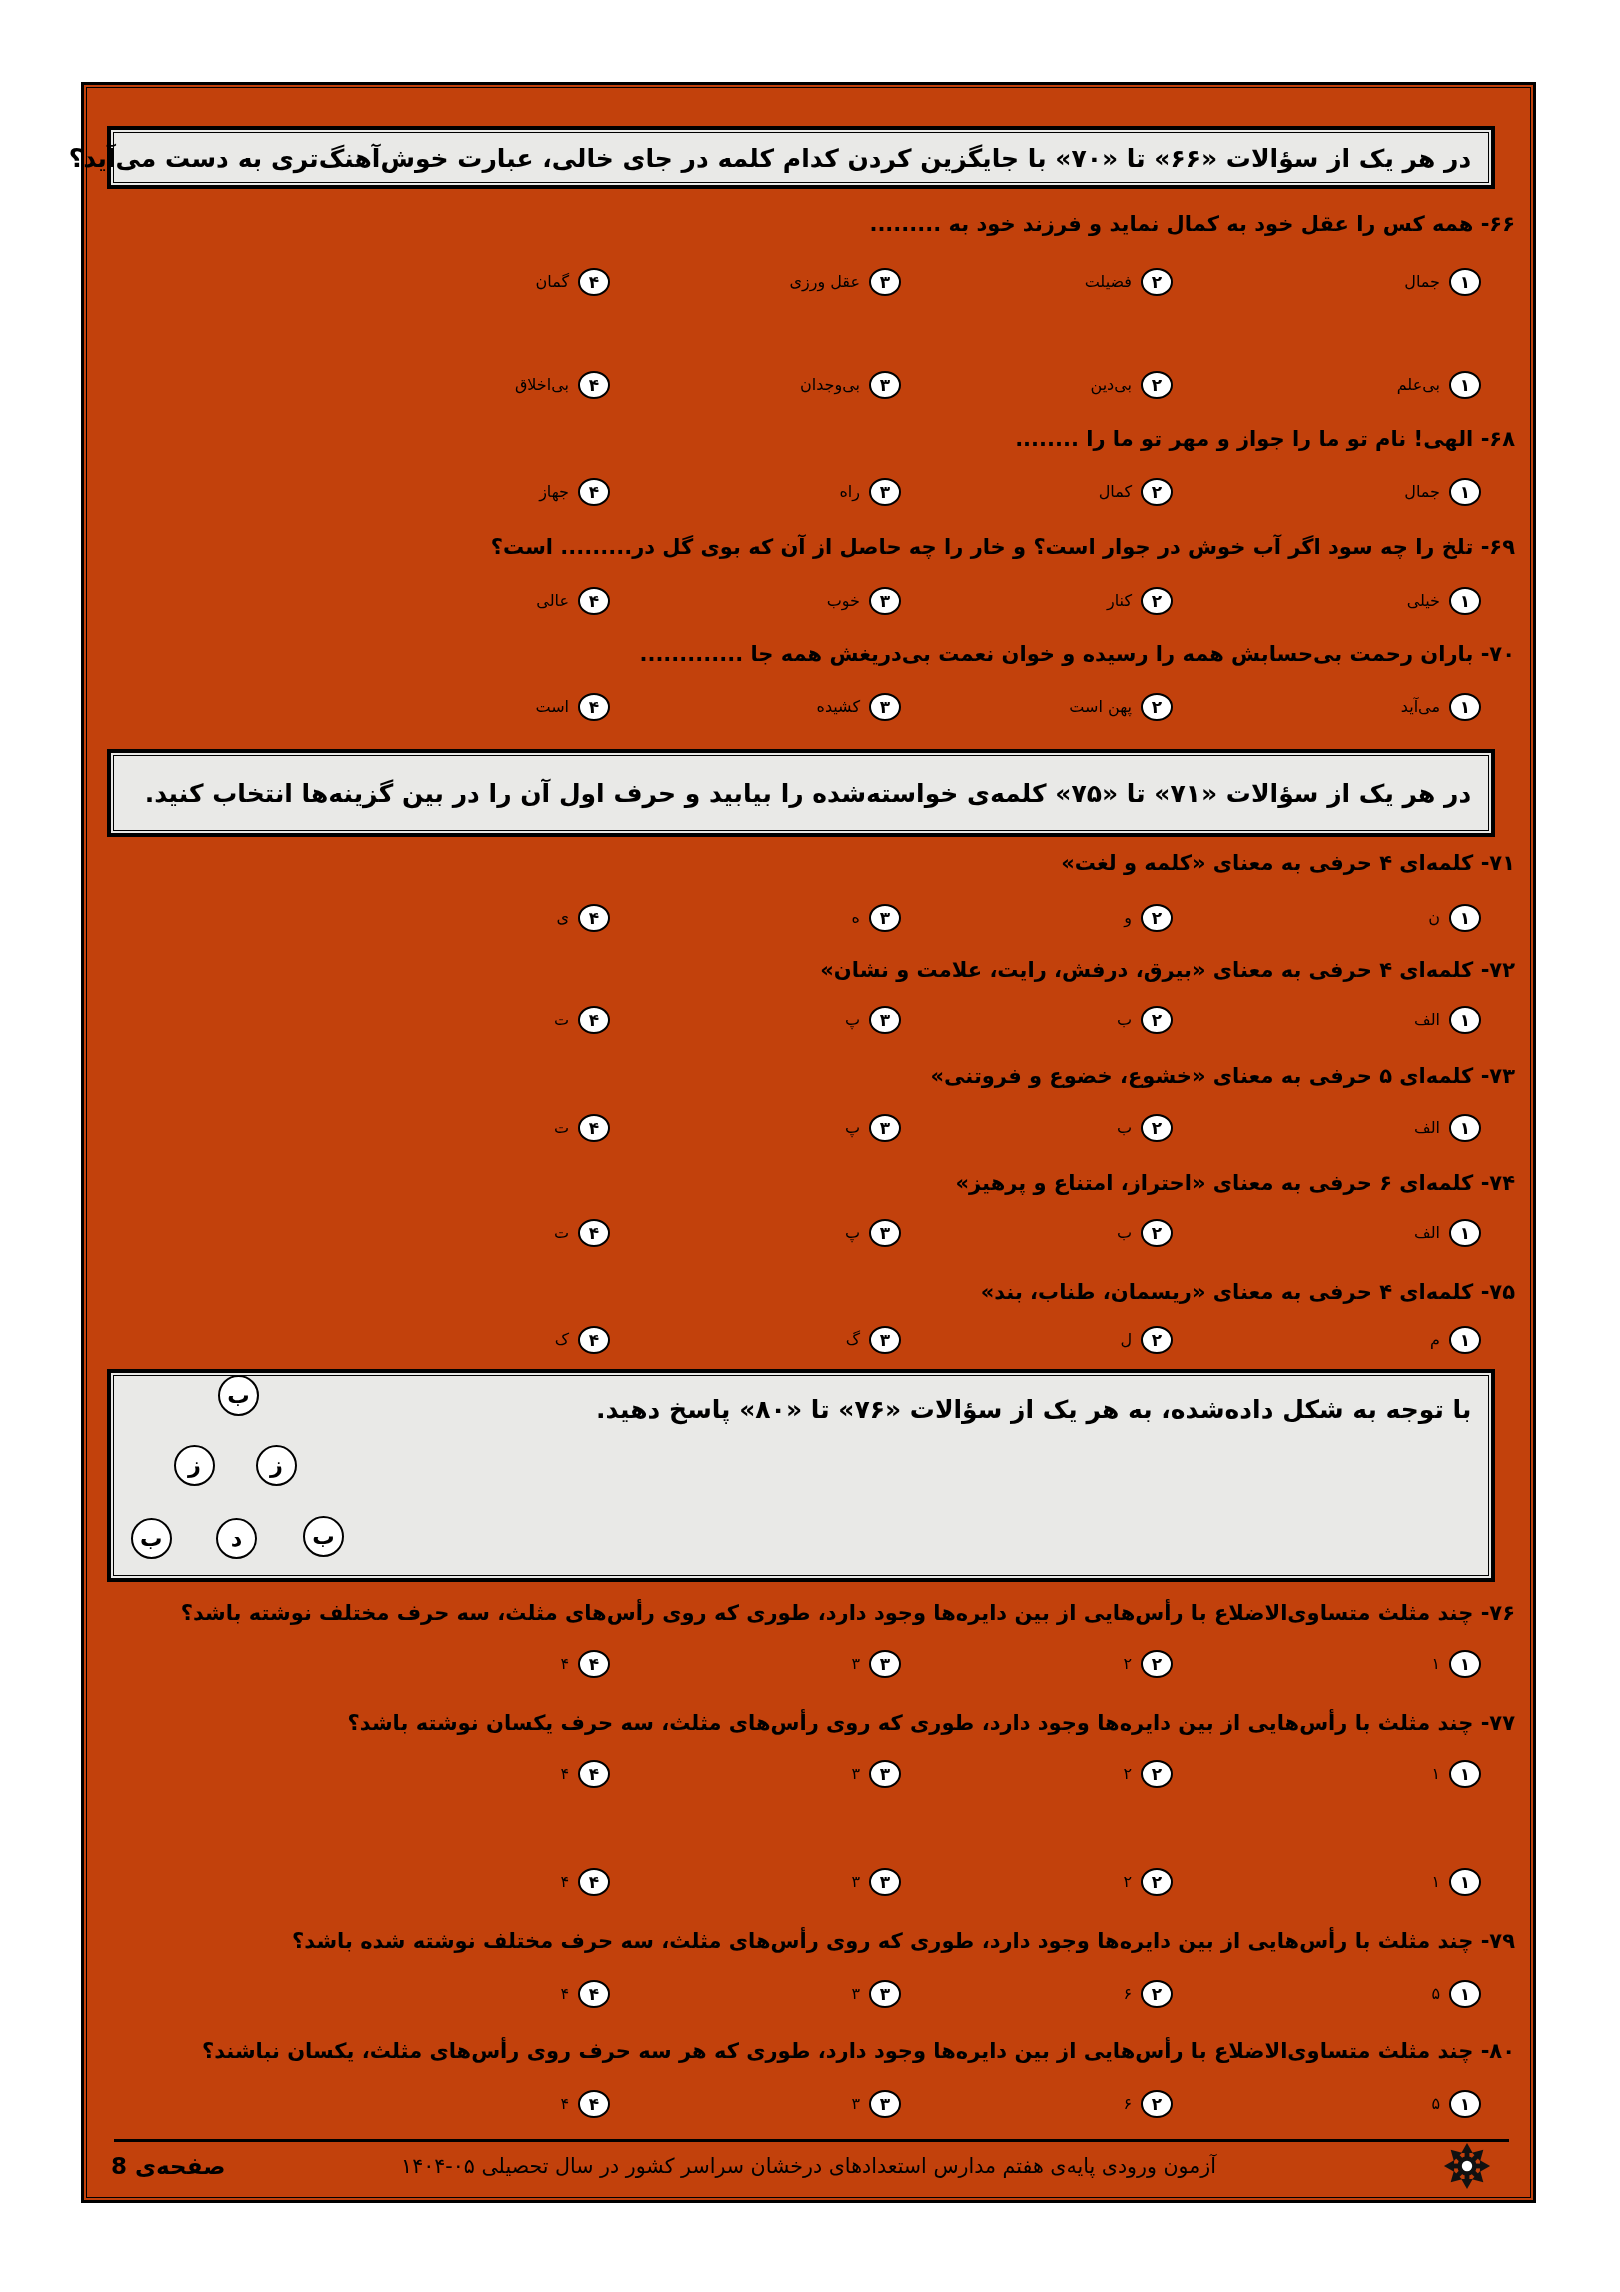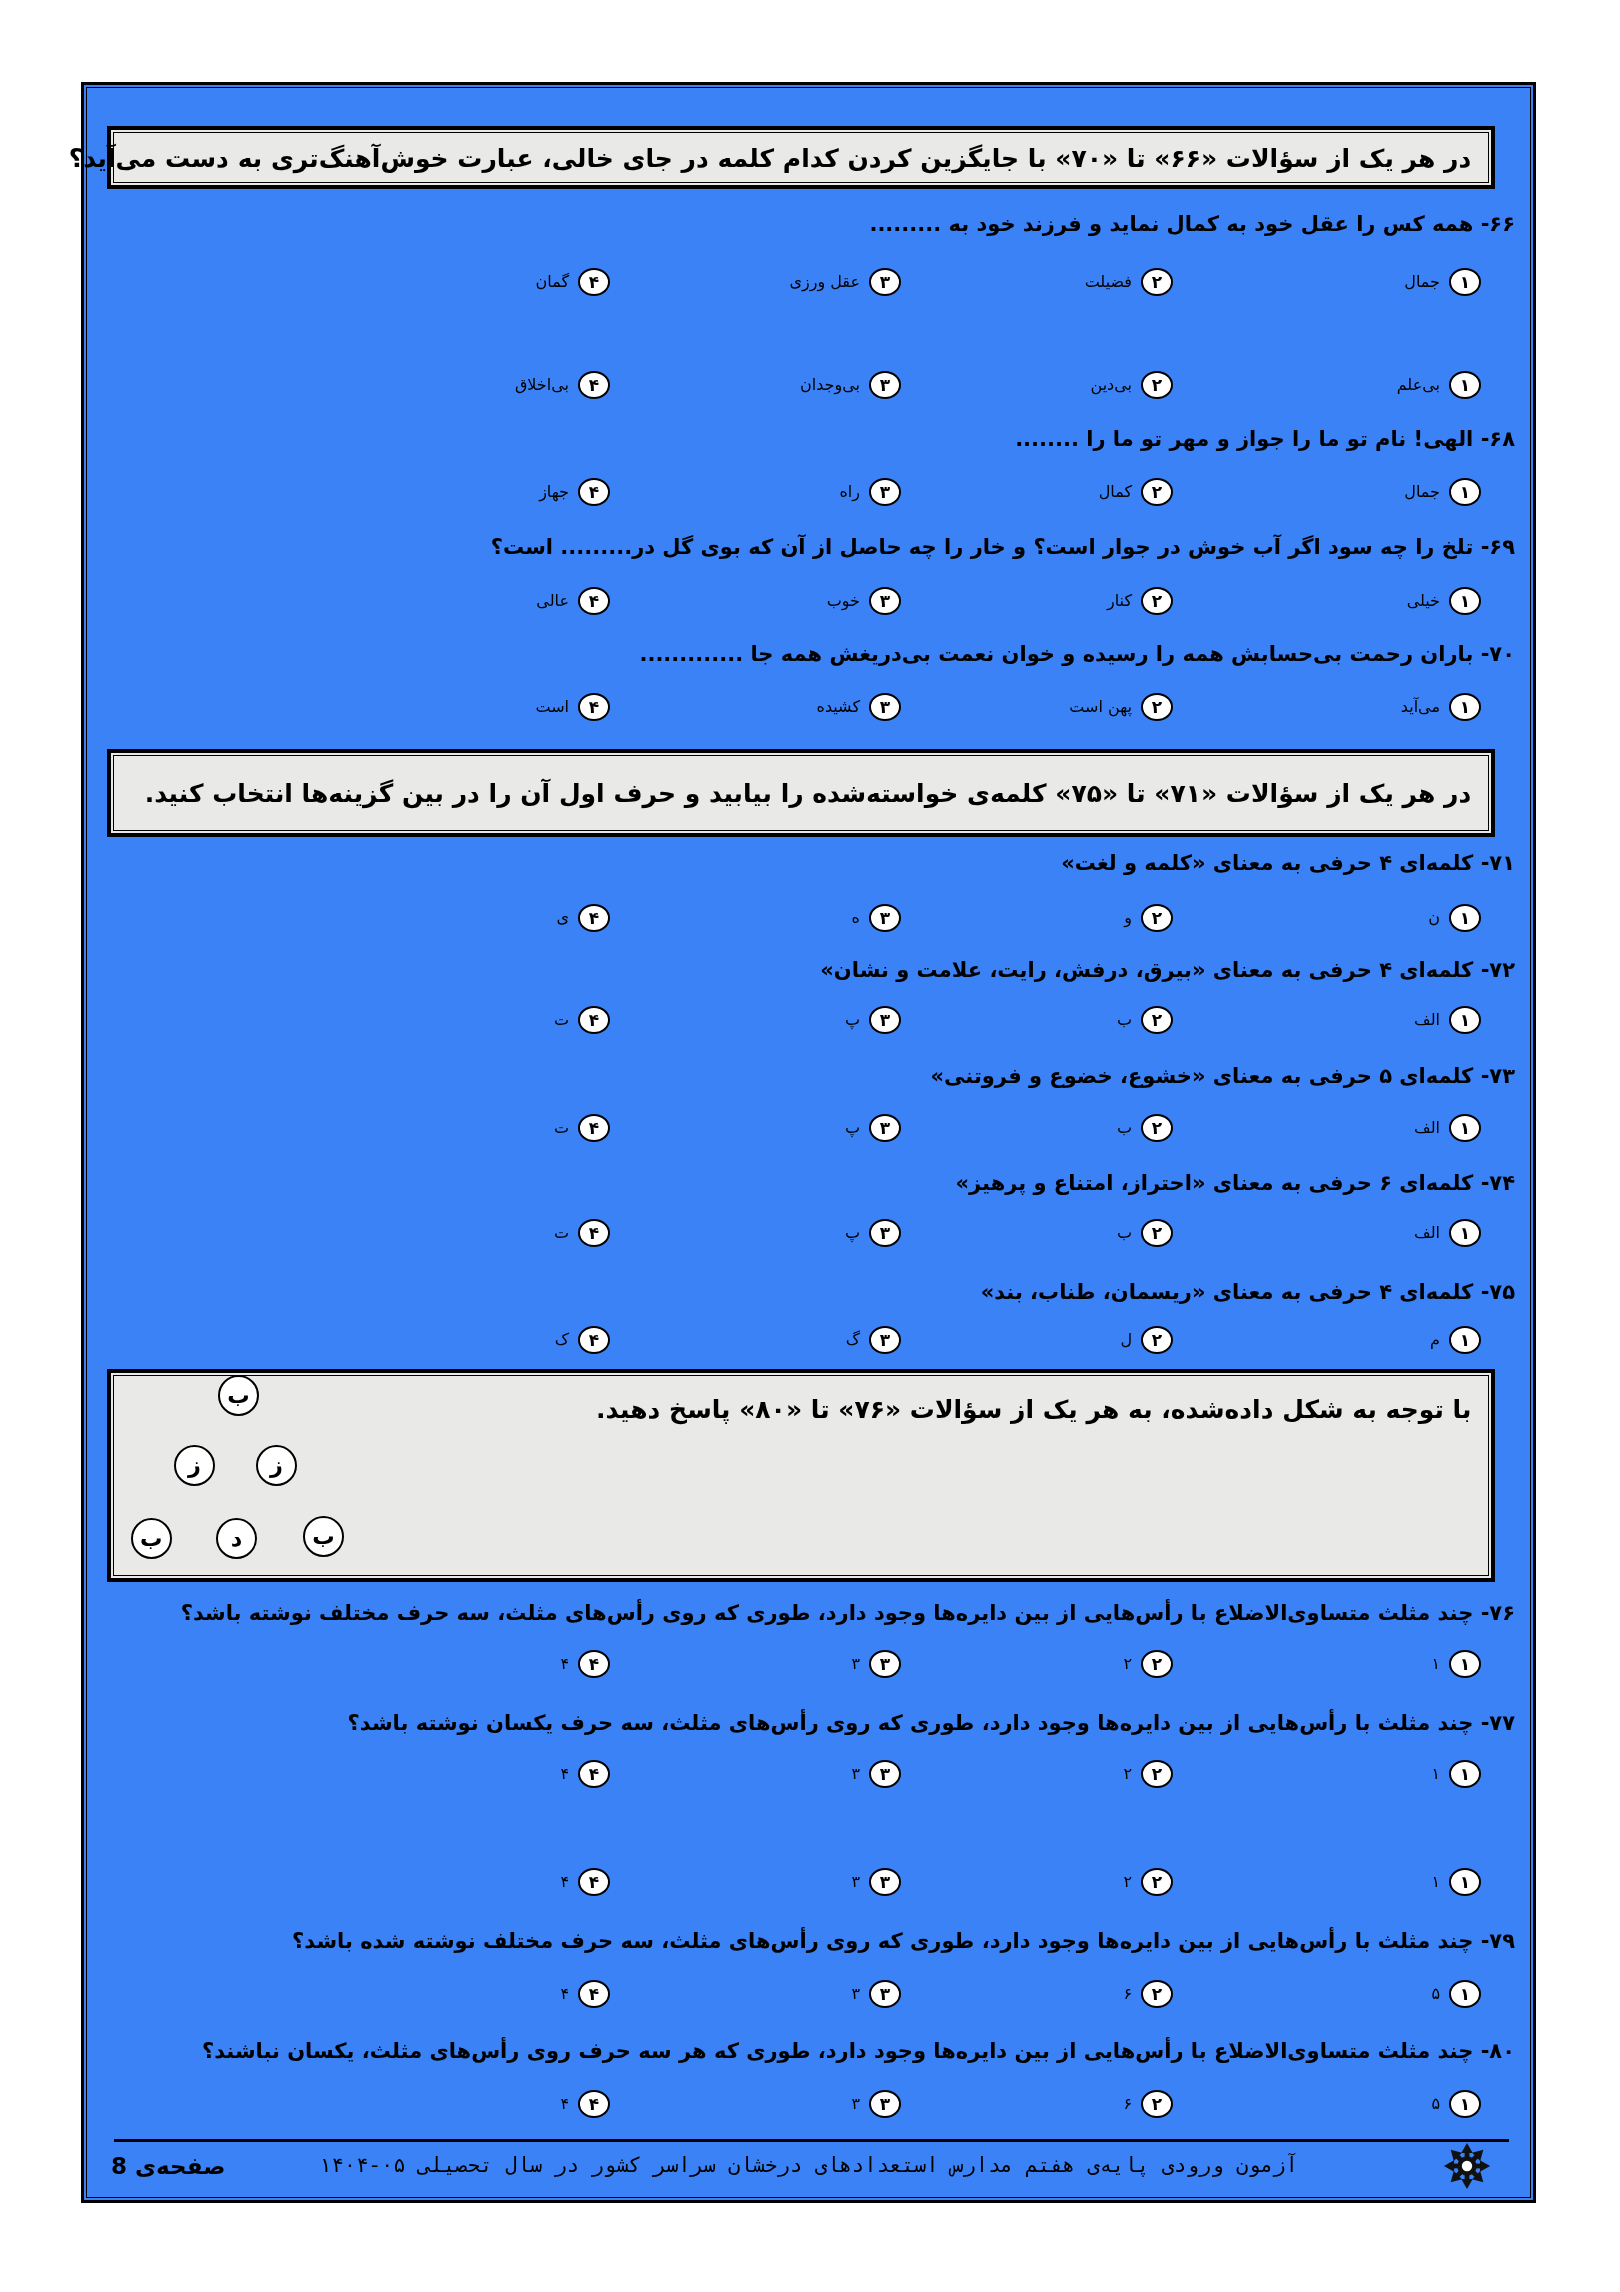--- a/index.html
+++ b/index.html
@@ -3,21 +3,21 @@
 <meta charset="utf-8">
 <style>
   html,body{margin:0;padding:0;}
   body{
     width:1620px;height:2293px;position:relative;background:#ffffff;
     font-family:"DejaVu Sans",sans-serif;color:#000;overflow:hidden;
   }
   
   .frame{
     position:absolute;left:81px;top:82px;width:1455px;height:2121px;
-    border:3.6px solid #000;box-sizing:border-box;background:#3b82f6;
+    border:3.6px solid #000;box-sizing:border-box;background:#c2410c;
   }
   .frame::after{
     content:"";position:absolute;inset:1.8px;border:1.8px solid #000;pointer-events:none;
   }
   
   .instr{
     position:absolute;left:23px;width:1388px;background:#e9e9e7;
     border:4.5px solid #000;box-sizing:border-box;
   }
   .instr::after{
@@ -43,21 +43,21 @@
   }
   .olabel{font-weight:normal;font-size:16px;white-space:nowrap;}
   .dcircle{
     position:absolute;width:41px;height:41px;border:2.7px solid #000;border-radius:50%;
     background:#fff;box-sizing:border-box;display:flex;align-items:center;justify-content:center;
     font-weight:bold;font-size:22.4px;line-height:1;
   }
   .footer-rule{position:absolute;left:29.6px;top:2054px;width:1395px;height:2.7px;background:#000;}
   .footer-text{
     position:absolute;left:0;right:0;top:2062px;height:39px;line-height:39px;
-    text-align:center;direction:rtl;font-size:20.6px;font-family:Liberation Mono, monospace;
+    text-align:center;direction:rtl;font-size:20.6px;
   }
   .page-label{
     position:absolute;left:27px;top:2062px;height:39px;line-height:39px;
     direction:rtl;font-weight:bold;font-size:23px;
   }
   .logo{position:absolute;left:1359px;top:2057px;width:48px;height:48px;}
 </style>
 </head>
 <body>
 

